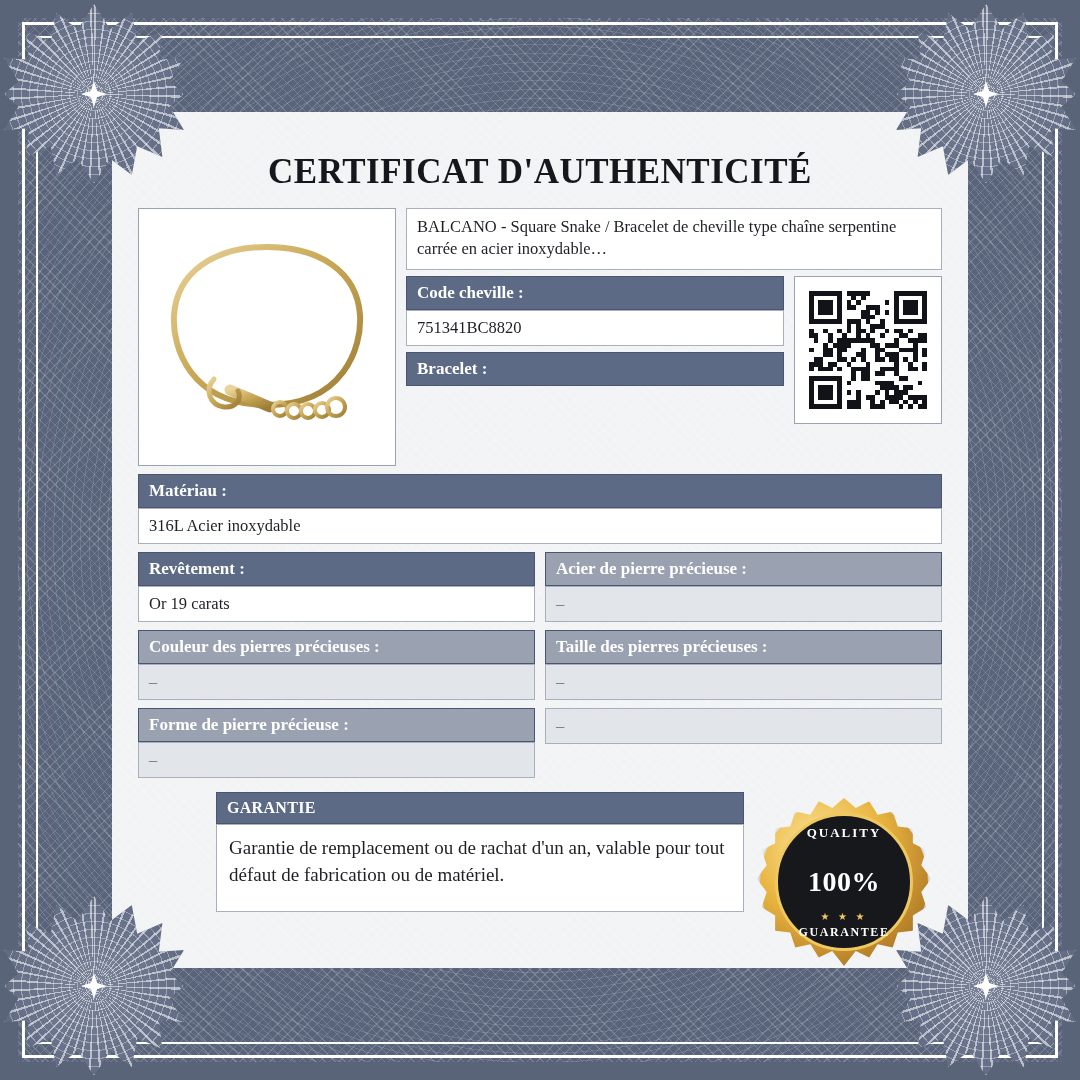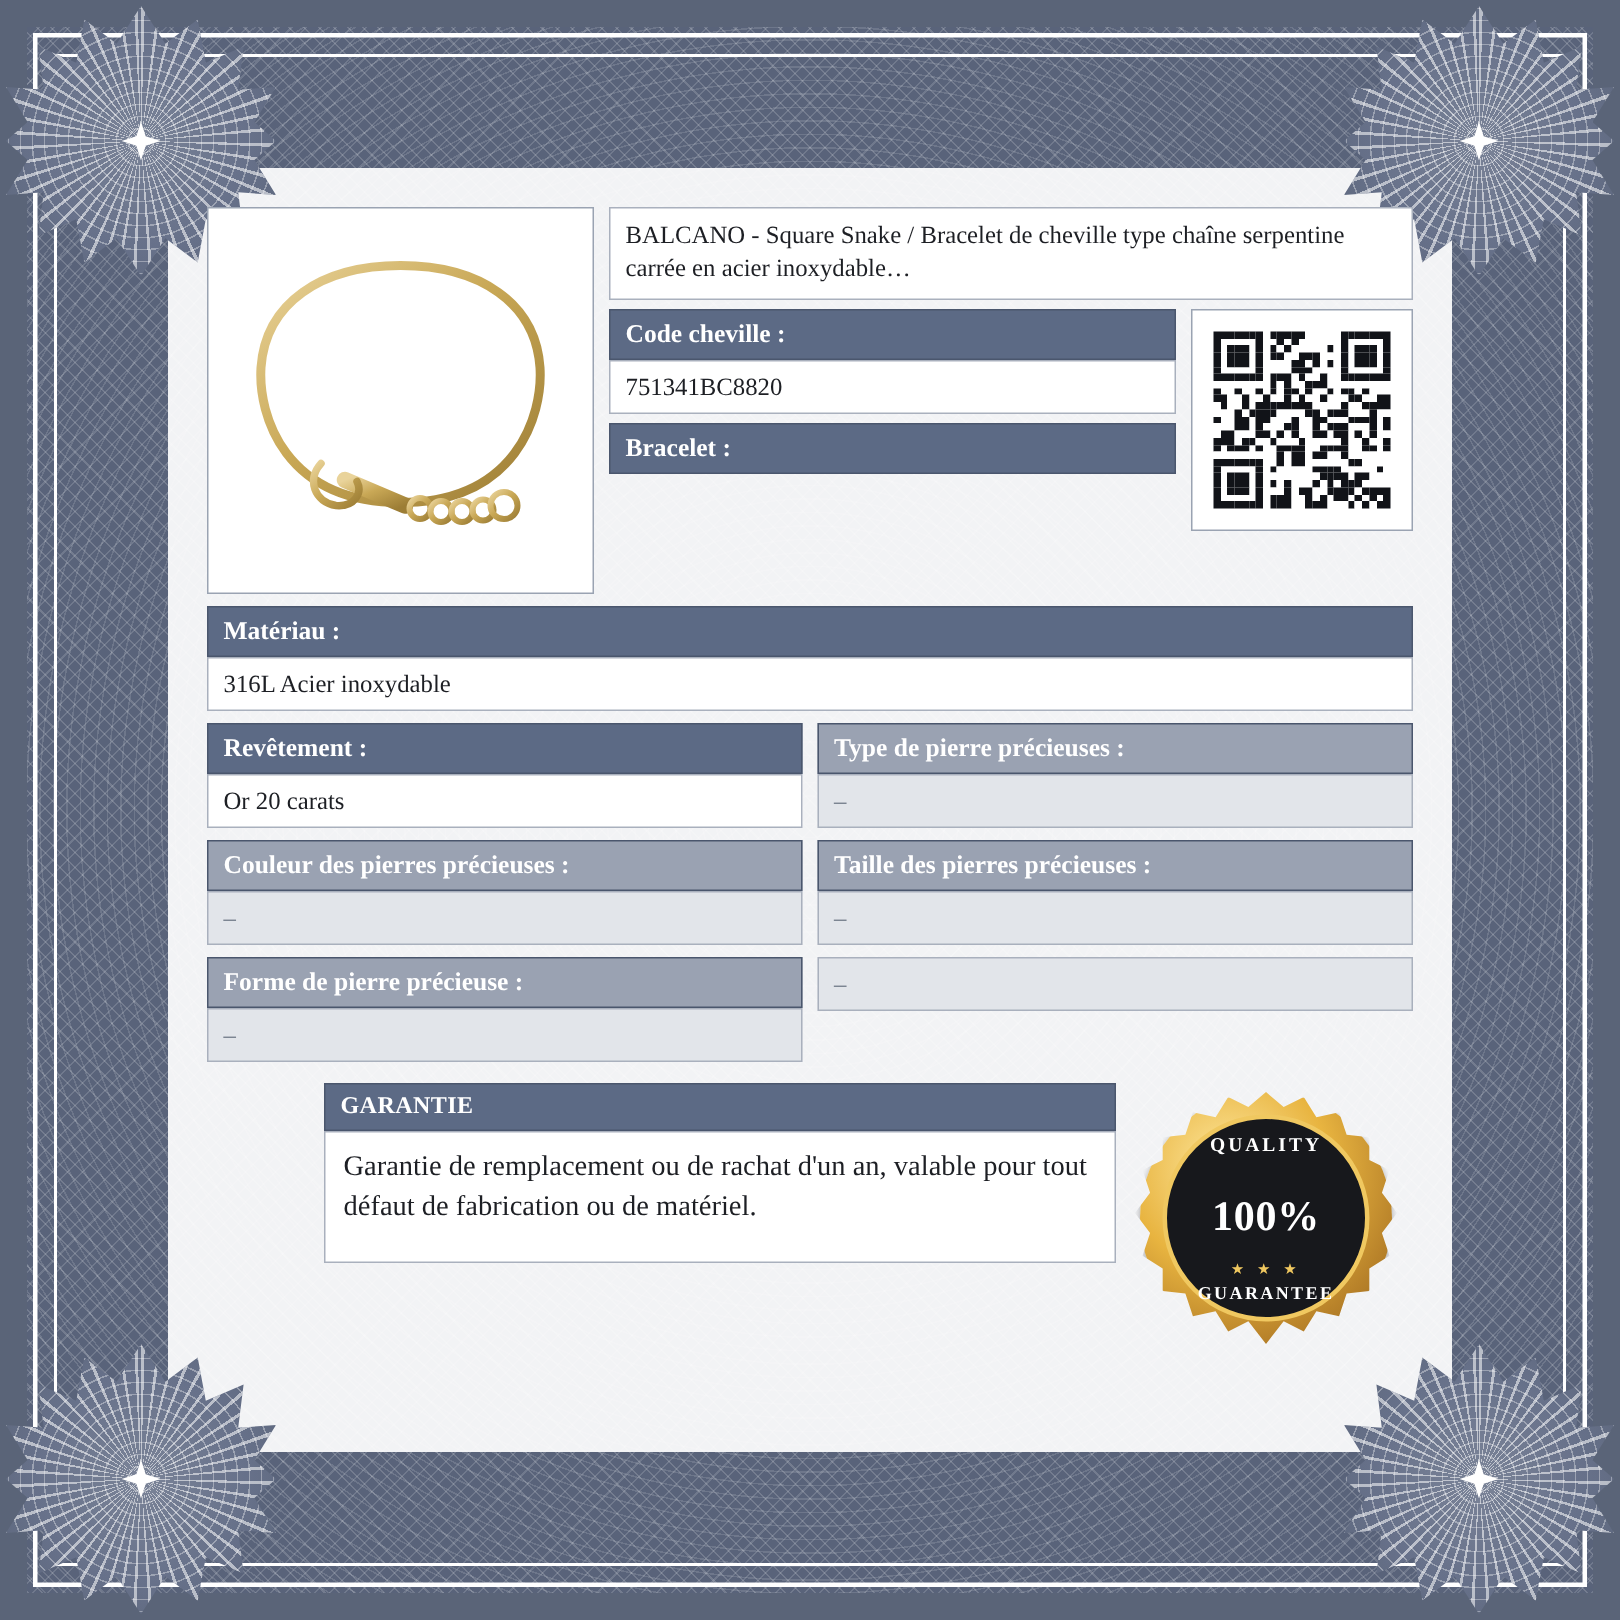--- a/index.html
+++ b/index.html
@@ -248,20 +248,21 @@
     <div class="fan"></div>
     <div class="hub"></div>
   </div>
   <div class="rosette r-br">
     <div class="fan"></div>
     <div class="hub"></div>
   </div>
 
   <div class="content">
 
+    <div class="title">CERTIFICAT D'AUTHENTICITÉ</div>
 
     <div class="top">
 
       <div class="photo">
         <svg width="230" height="220" viewBox="0 0 230 220">
           <defs>
             <linearGradient id="gold" x1="0" y1="0" x2="1" y2="1">
               <stop offset="0%" stop-color="#e9d39a"></stop>
               <stop offset="45%" stop-color="#c9a856"></stop>
               <stop offset="100%" stop-color="#9c7d35"></stop>
@@ -930,24 +931,24 @@
     </div>
 
     <div class="block">
       <div class="hdr">Matériau :</div>
       <div class="val">316L Acier inoxydable</div>
     </div>
 
     <div class="two-col">
       <div class="col">
         <div class="hdr">Revêtement :</div>
-        <div class="val">Or 20 carats</div>
+        <div class="val">Or 19 carats</div>
       </div>
       <div class="col">
-        <div class="hdr hdr-muted">Type de pierre précieuses :</div>
+        <div class="hdr hdr-muted">Acier de pierre précieuse :</div>
         <div class="val val-muted">–</div>
       </div>
     </div>
 
     <div class="two-col">
       <div class="col">
         <div class="hdr hdr-muted">Couleur des pierres précieuses :</div>
         <div class="val val-muted">–</div>
       </div>
       <div class="col">

